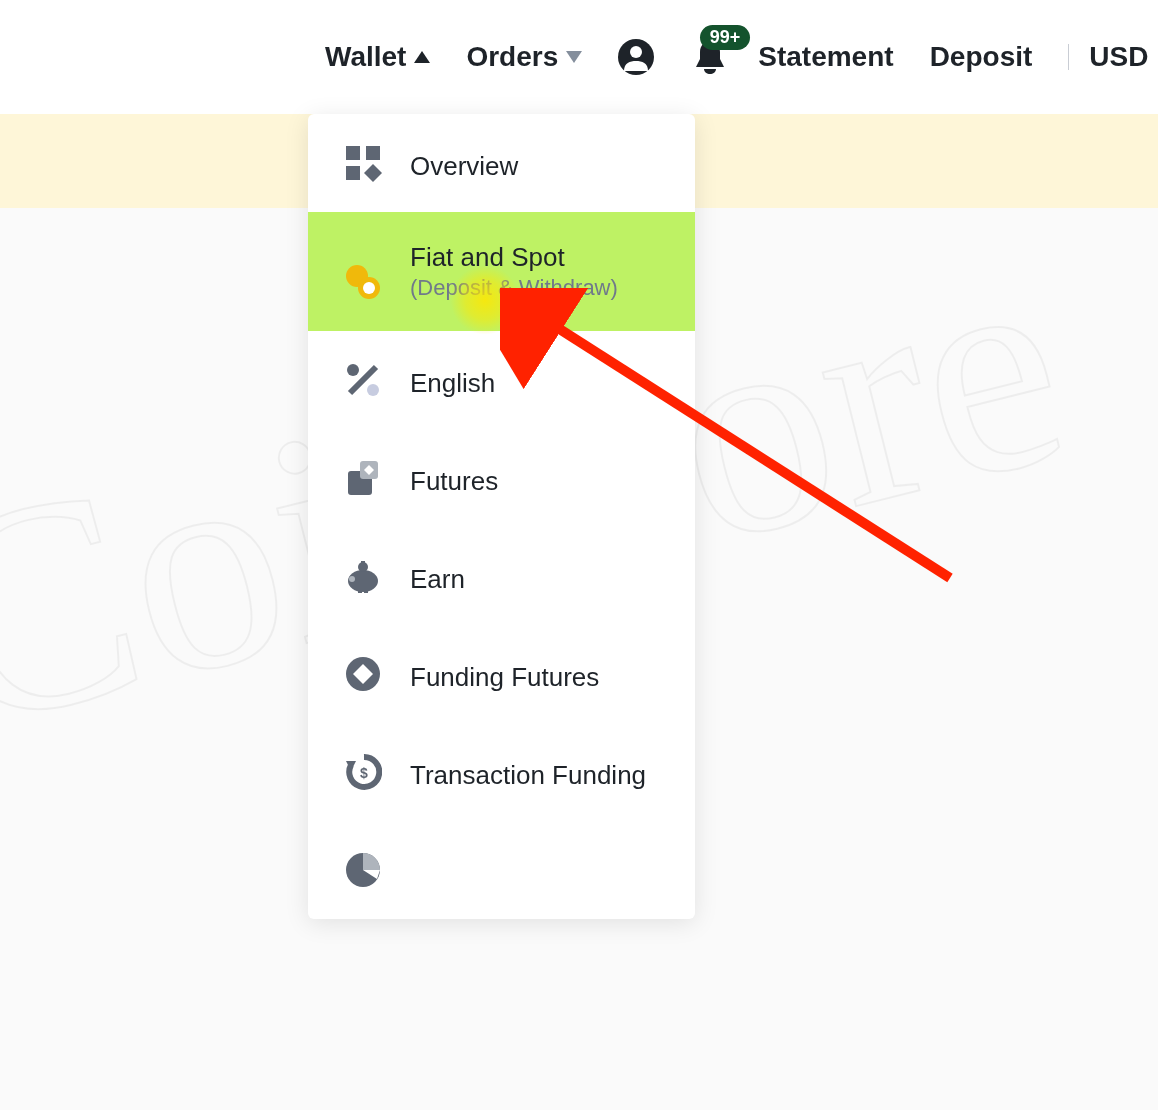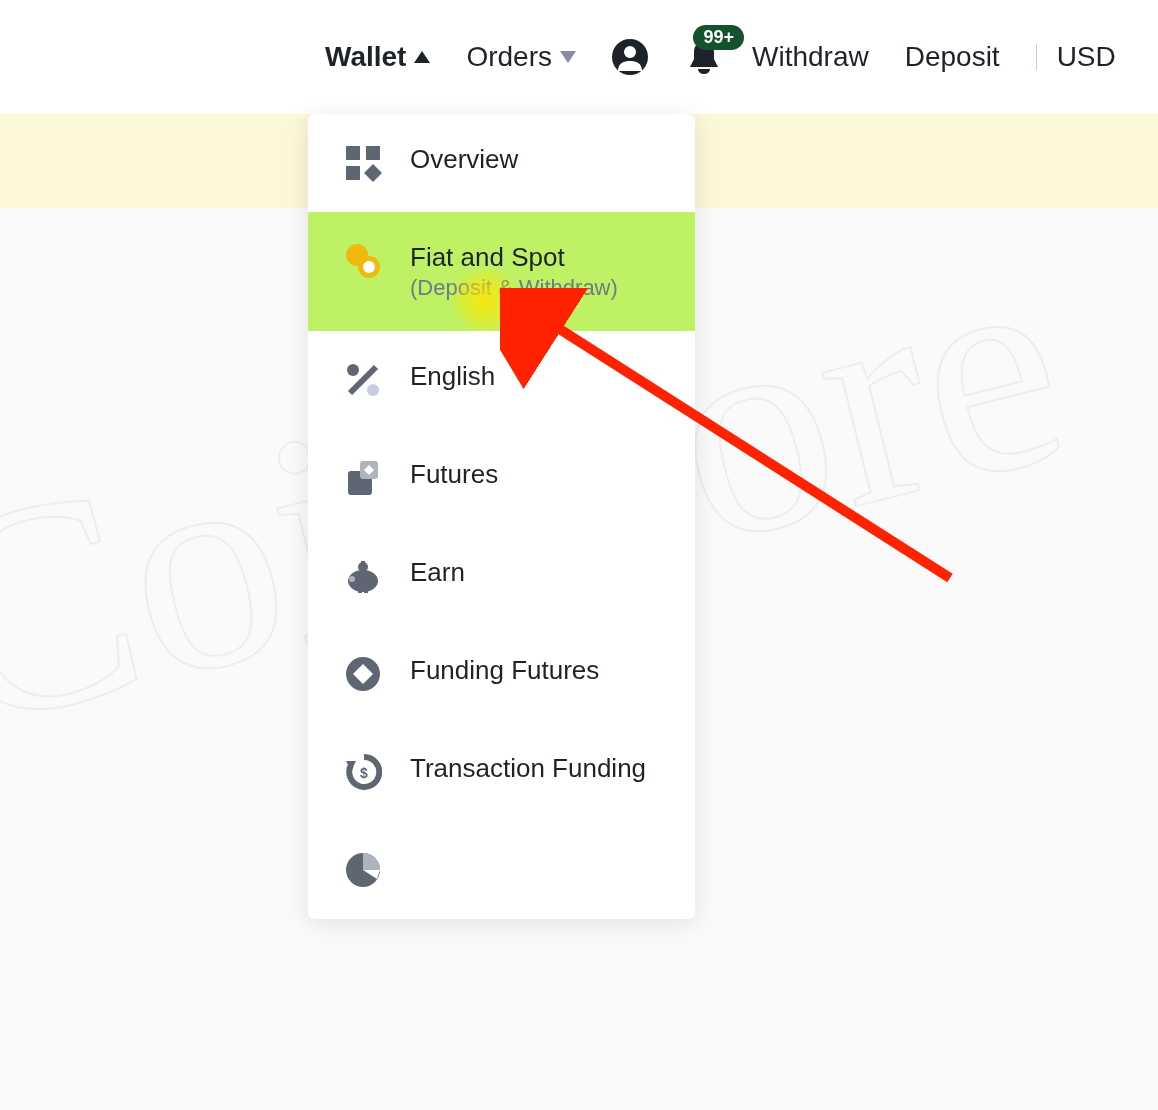--- a/index.html
+++ b/index.html
@@ -19,21 +19,21 @@
   align-items: center;
   gap: 36px;
   padding-left: 325px;
   z-index: 20;
 }
 .nav-item {
   display: flex;
   align-items: center;
   gap: 8px;
   font-size: 28px;
-  font-weight: 400;
+  font-weight: 700;
   color: #1e2329;
   cursor: pointer;
 }
 .nav-item.wallet { color: #1e2329; font-weight: 600; }
 .account-icon { width: 36px; height: 36px; }
 .bell-wrap { position: relative; width: 40px; height: 40px; }
 .badge {
   position: absolute;
   top: -12px; right: -20px;
   background: #14532d;
@@ -65,21 +65,21 @@
   left: 308px;
   width: 387px;
   background: #fff;
   border-radius: 6px;
   box-shadow: 0 4px 24px rgba(0,0,0,0.10);
   z-index: 30;
   overflow: hidden;
 }
 .menu-item {
   display: flex;
-  align-items: flex-start;
+  align-items: flex-end;
   gap: 28px;
   padding: 30px 36px;
   cursor: pointer;
   color: #1e2329;
 }
 .menu-item.hover {
   background: #bef264;
 }
 .menu-icon {
   width: 38px; height: 38px; flex-shrink: 0;
@@ -155,21 +155,21 @@
     <path d="M6 32 C6 24 12 22 18 22 C24 22 30 24 30 32 Z" fill="#fff"></path>
   </svg>
   <div class="bell-wrap">
     <svg width="40" height="40" viewBox="0 0 40 40">
       <path d="M20 4 C14 4 10 9 10 15 L10 22 L6 30 L34 30 L30 22 L30 15 C30 9 26 4 20 4 Z" fill="#1e2329"></path>
       <path d="M14 32 C14 35 17 37 20 37 C23 37 26 35 26 32 Z" fill="#1e2329"></path>
     </svg>
     <span class="badge">99+</span>
   </div>
   <div class="nav-item" style="margin-left:-8px">
-    <span>Withdraw</span>
+    <span>Statement</span>
   </div>
   <div class="nav-item">
     <span>Deposit</span>
   </div>
   <div class="divider"></div>
   <div class="nav-item" style="margin-left:-16px">
     <span>USD</span>
   </div>
 </div>
 

